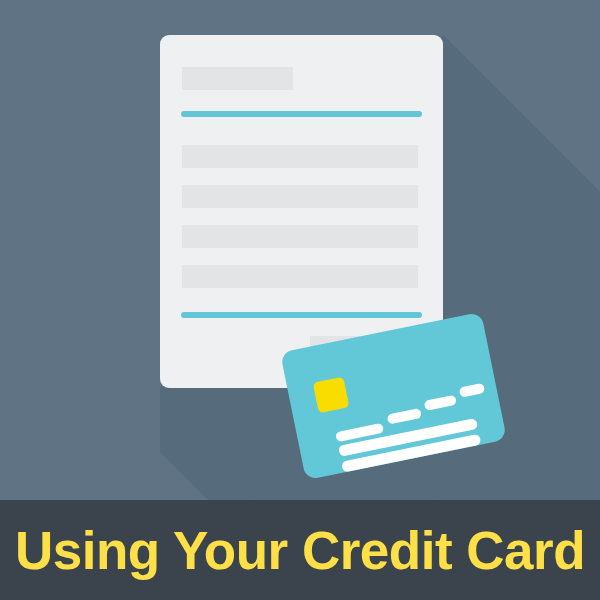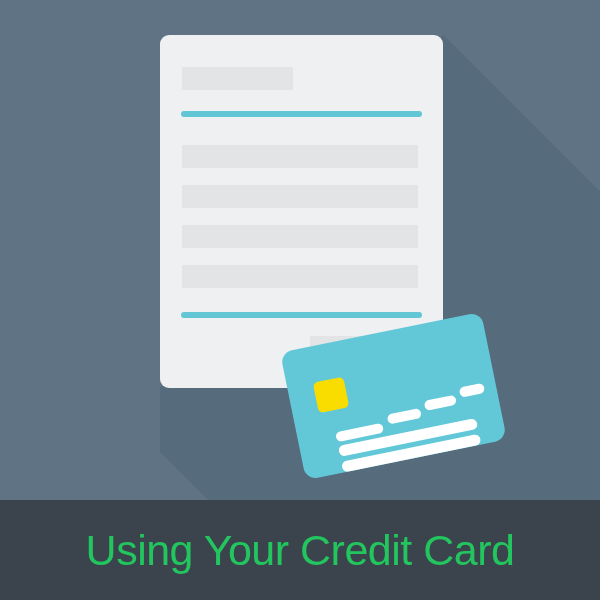--- a/index.html
+++ b/index.html
@@ -122,23 +122,23 @@
     left: 0;
     right: 0;
     bottom: 0;
     height: 100px;
     background: #3b444d;
     display: flex;
     align-items: center;
     justify-content: center;
   }
   .title-text {
-    color: #22c55e;
-    font-size: 43px;
-    font-weight: normal;
+    color: #fde047;
+    font-size: 53px;
+    font-weight: bold;
     letter-spacing: -0.5px;
     font-family: "Liberation Sans", sans-serif;
     white-space: nowrap;
   }
 </style>
 </head>
 <body>
 
 <div id="scene">
 

